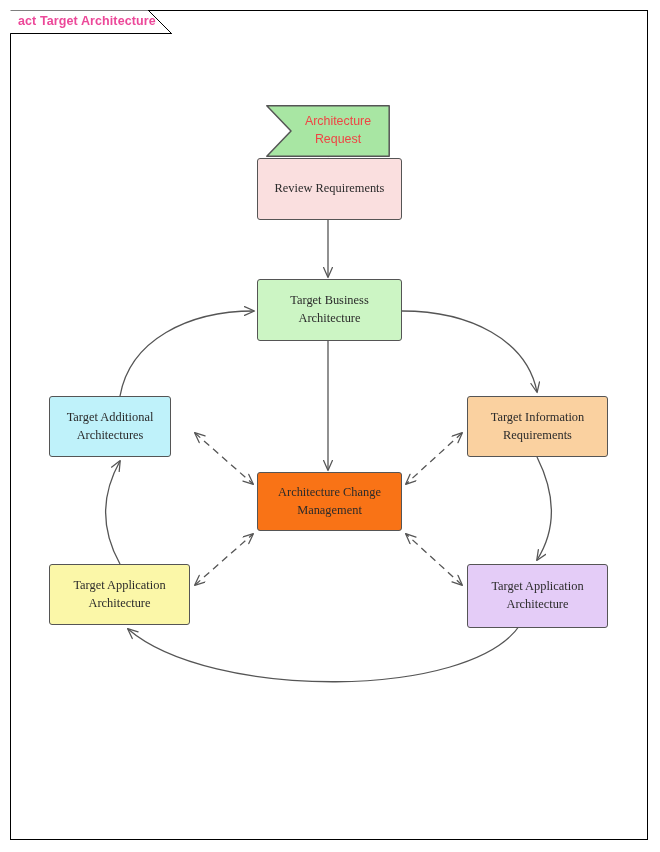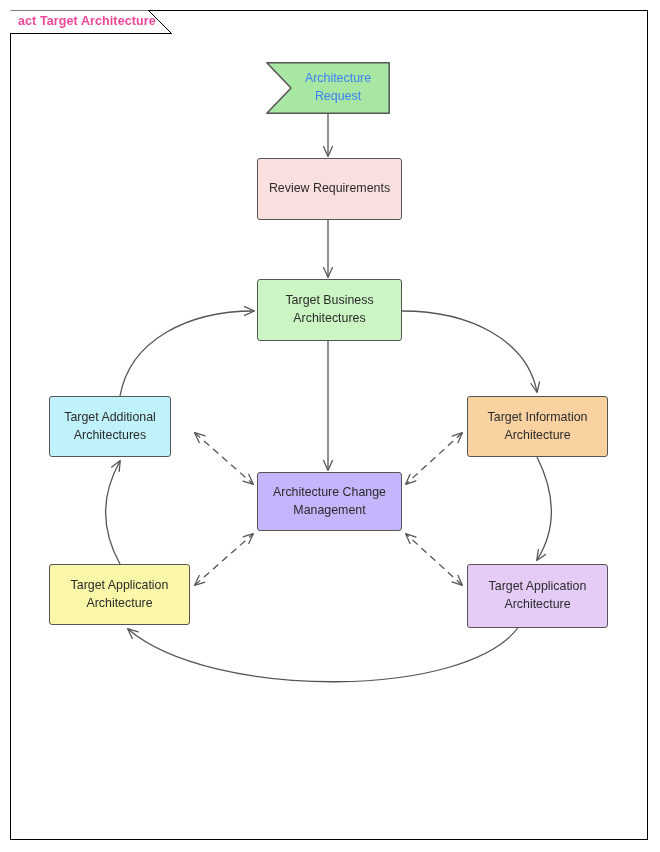--- a/index.html
+++ b/index.html
@@ -75,37 +75,39 @@
     border: 1.4px solid #555555;
     border-radius: 3px;
     display: flex;
     align-items: center;
     justify-content: center;
     text-align: center;
     font-size: 12.4px;
     color: #2b2b2b;
     line-height: 1.45;
     padding: 8px 8px;
+    font-family: Liberation Serif, serif;
   }
   .node .node-label {
     display: block;
     width: 100%;
   }
   
   .signal {
     position: absolute;
     box-sizing: border-box;
     display: flex;
     align-items: center;
     justify-content: center;
     text-align: center;
     font-size: 12.4px;
-    color: #3b82f6;
+    color: #ef4444;
     line-height: 1.45;
     padding-left: 26px;
+    margin-top: 43px;
   }
   .signal .sig-fill {
     position: absolute;
     inset: 0;
   }
   .signal .sig-label {
     position: relative;
     z-index: 2;
     padding-right: 6px;
   }
@@ -165,32 +167,32 @@
       <path d="M 0.8 0.8 L 123.2 0.8 L 123.2 51.2 L 0.8 51.2 L 25 26 Z" fill="#a8e6a3" stroke="#555555" stroke-width="1.5" stroke-linejoin="round"></path>
     </svg>
     <span class="sig-label">Architecture Request</span>
   </div>
 
   <div class="node" id="n-review-requirements" style="left:257px; top:158px; width:145px; height:62px; background:#fadfdf;">
     <span class="node-label">Review Requirements</span>
   </div>
 
   <div class="node" id="n-target-business-architecture" style="left:257px; top:279px; width:145px; height:62px; background:#ccf5c4;">
-    <span class="node-label">Target Business Architectures</span>
+    <span class="node-label">Target Business Architecture</span>
   </div>
 
   <div class="node" id="n-target-additional-architectures" style="left:49px; top:396px; width:122px; height:61px; background:#bff2fa;">
     <span class="node-label">Target Additional Architectures</span>
   </div>
 
   <div class="node" id="n-target-information-architecture" style="left:467px; top:396px; width:141px; height:61px; background:#fad1a0;">
-    <span class="node-label">Target Information Architecture</span>
-  </div>
-
-  <div class="node" id="n-architecture-change-management" style="left:257px; top:472px; width:145px; height:59px; background:#c4b5fd;">
+    <span class="node-label">Target Information Requirements</span>
+  </div>
+
+  <div class="node" id="n-architecture-change-management" style="left:257px; top:472px; width:145px; height:59px; background:#f97316;">
     <span class="node-label">Architecture Change Management</span>
   </div>
 
   <div class="node" id="n-target-technology-architecture" style="left:49px; top:564px; width:141px; height:61px; background:#fbf7a8;">
     <span class="node-label">Target Application Architecture</span>
   </div>
 
   <div class="node" id="n-target-application-architecture" style="left:467px; top:564px; width:141px; height:64px; background:#e4ccf7;">
     <span class="node-label">Target Application Architecture</span>
   </div>

